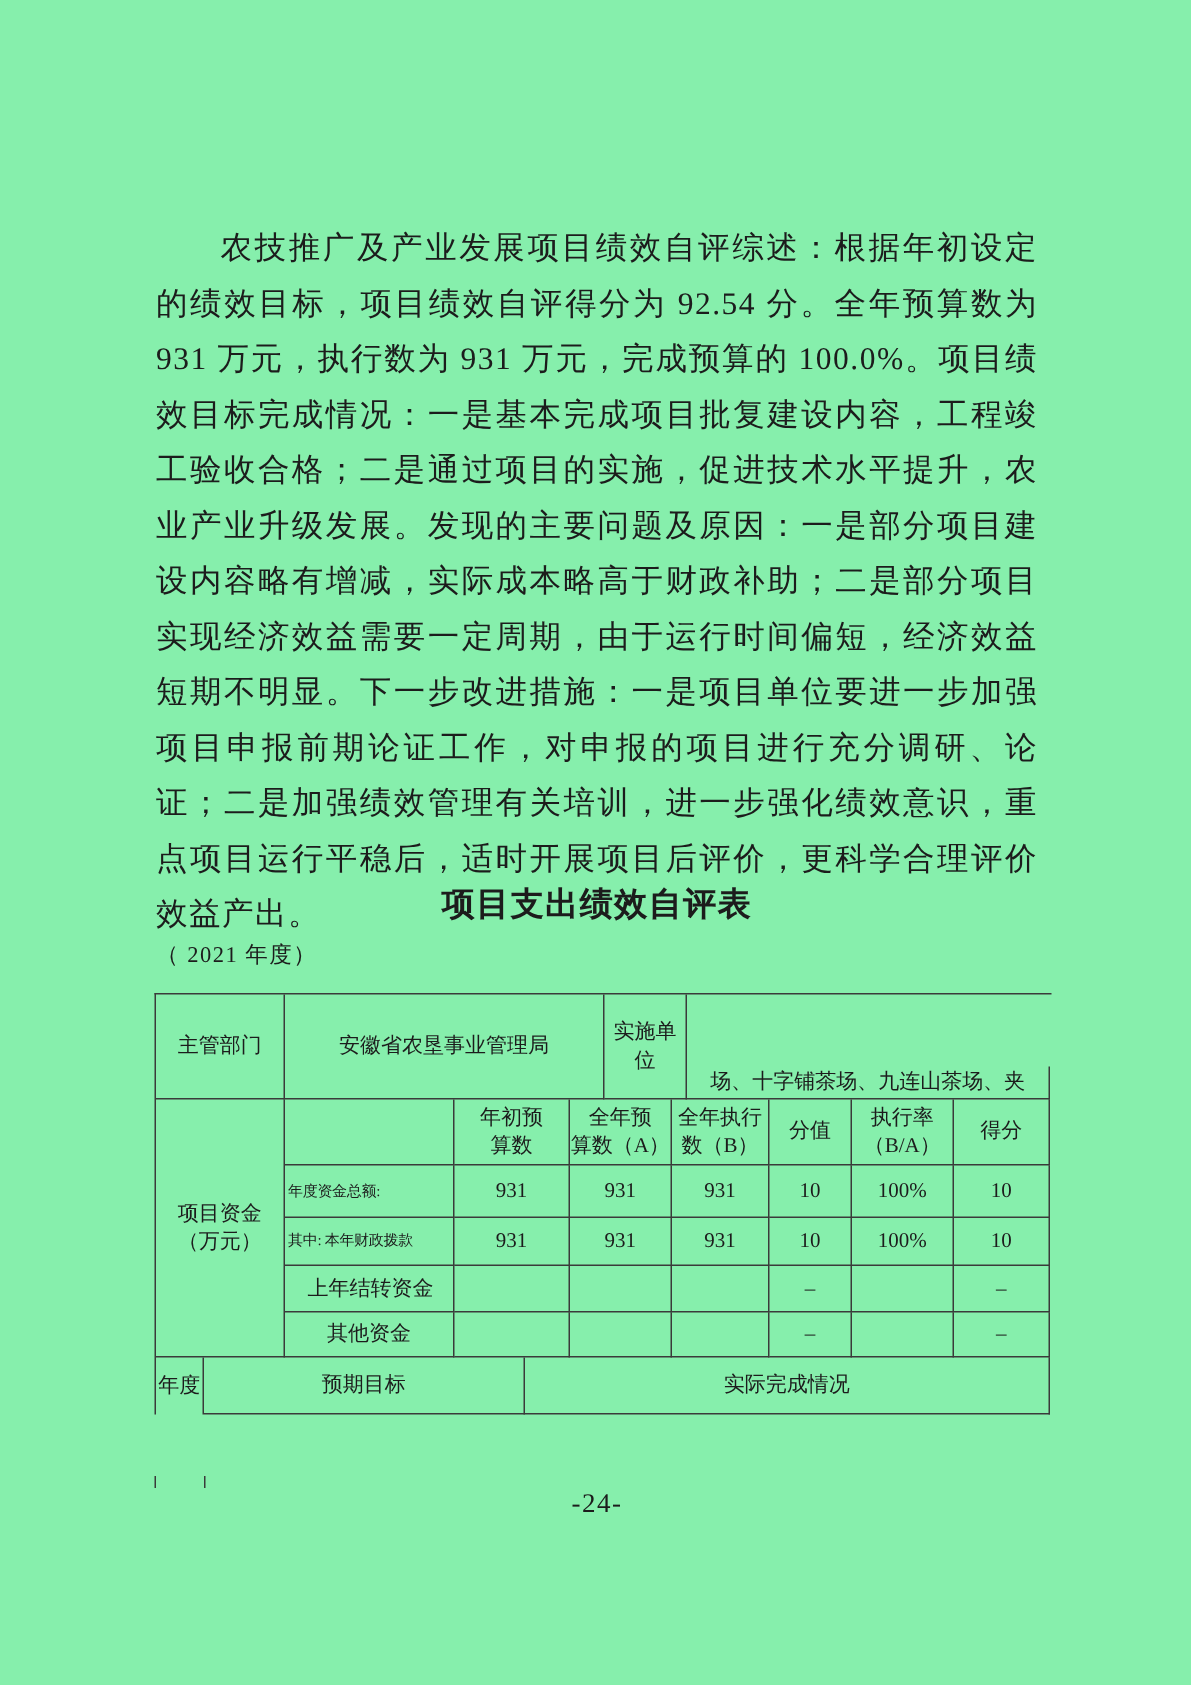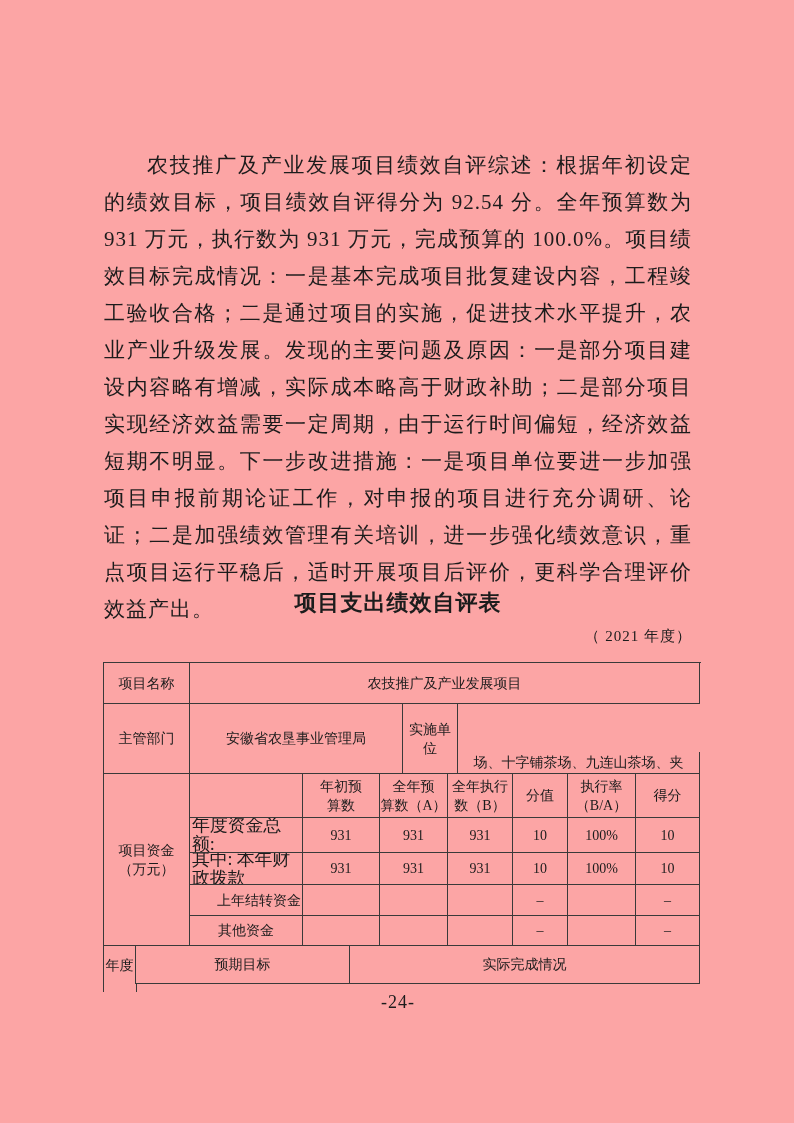--- a/index.html
+++ b/index.html
@@ -1,31 +1,31 @@
 <!DOCTYPE html>
 <html><head>
 <meta charset="utf-8">
 <style>
   html,body{margin:0;padding:0;background:#fff;}
   .page{
-    position:relative;width:794px;height:1123px;background:#fca5a5;overflow:hidden;
+    position:relative;width:794px;height:1123px;background:#86efac;overflow:hidden;
     font-family:"Liberation Serif","DejaVu Serif",serif;color:#1c1c1c;
   }
   .para{
     position:absolute;left:104px;top:147px;width:588px;margin:0;
     font-size:21px;line-height:37px;letter-spacing:1px;
     text-align:justify;text-justify:inter-ideograph;text-indent:43px;
   }
   .title{
     position:absolute;left:104px;top:588px;width:588px;margin:0;text-align:center;
     font-family:"Liberation Sans","DejaVu Sans",sans-serif;
     font-size:22px;font-weight:bold;letter-spacing:1px;
   }
   .subtitle{
-    position:absolute;left:104px;top:627px;width:588px;text-align:right;
+    position:absolute;left:104px;top:627px;width:588px;text-align:left;
     font-size:15px;letter-spacing:1px;
   }
   .tbl{
     position:absolute;left:103px;top:662px;width:597px;
     border-top:1px solid #3a3a3a;border-left:1px solid #3a3a3a;
     font-size:14px;line-height:19px;
   }
   .tbl *{box-sizing:border-box;}
   .tr{display:flex;}
   .td{
@@ -34,22 +34,22 @@
     text-align:center;overflow:hidden;
   }
   .h41{height:41px}.h70{height:70px}.h44{height:44px}.h35{height:35px}
   .h32{height:32px}.h31{height:31px}.h30{height:30px}.h38{height:38px}.h172{height:172px}
   .w86{width:86px}.w113{width:113px}.w77{width:77px}.w68{width:68px}.w65{width:65px}
   .w55{width:55px}.w64{width:64px}.w510{width:510px}.w213{width:213px}.w242{width:242px}
   .w32{width:32px}.w214{width:214px}.w350{width:350px}
   .pre{white-space:pre-line;}
   .farm{font-size:14px;line-height:22px;padding:0 10px;margin-top:48px;}
   .fund-right{display:flex;flex-direction:column;width:510px;}
-  .la-left{justify-content:flex-start;text-align:left;padding-left:2px;font-size:18px;letter-spacing:-0.2px;}
-  .la-right{justify-content:flex-end;text-align:left;padding-right:1px;font-size:14px;}
+  .la-left{justify-content:flex-start;text-align:left;padding-left:2px;font-size:10px;letter-spacing:-0.2px;}
+  .la-right{justify-content:flex-end;text-align:left;padding-right:13px;font-size:14px;}
   .la-center{font-size:14px;}
   .no-bb{border-bottom:none;}
   .stub{
     position:absolute;left:-1px;top:321px;width:34px;height:8px;
     border-left:1px solid #3a3a3a;border-right:1px solid #3a3a3a;
   }
   .pagenum{
     position:absolute;left:104px;top:992px;width:588px;text-align:center;
     font-size:18px;letter-spacing:1px;
   }
@@ -59,24 +59,20 @@
 
 <div class="page">
 
   <p class="para">农技推广及产业发展项目绩效自评综述：根据年初设定的绩效目标，项目绩效自评得分为 92.54 分。全年预算数为 931 万元，执行数为 931 万元，完成预算的 100.0%。项目绩效目标完成情况：一是基本完成项目批复建设内容，工程竣工验收合格；二是通过项目的实施，促进技术水平提升，农业产业升级发展。发现的主要问题及原因：一是部分项目建设内容略有增减，实际成本略高于财政补助；二是部分项目实现经济效益需要一定周期，由于运行时间偏短，经济效益短期不明显。下一步改进措施：一是项目单位要进一步加强项目申报前期论证工作，对申报的项目进行充分调研、论证；二是加强绩效管理有关培训，进一步强化绩效意识，重点项目运行平稳后，适时开展项目后评价，更科学合理评价效益产出。</p>
 
   <h1 class="title">项目支出绩效自评表</h1>
   <div class="subtitle">（ 2021 年度）</div>
 
   <div class="tbl">
 
-    <div class="tr h41">
-      <div class="td w86">项目名称</div>
-      <div class="td w510">农技推广及产业发展项目</div>
-    </div>
 
     <div class="tr h70">
       <div class="td w86">主管部门</div>
       <div class="td w213">安徽省农垦事业管理局</div>
       <div class="td w55">实施单位</div>
       <div class="td w242 farm">水家湖农场、阜蒙农场、华阳河农场、十字铺茶场、九连山茶场、夹沟农场、皖垦种业公司</div>
     </div>
 
     <div class="tr">
       <div class="td w86 h172 pre">项目资金

